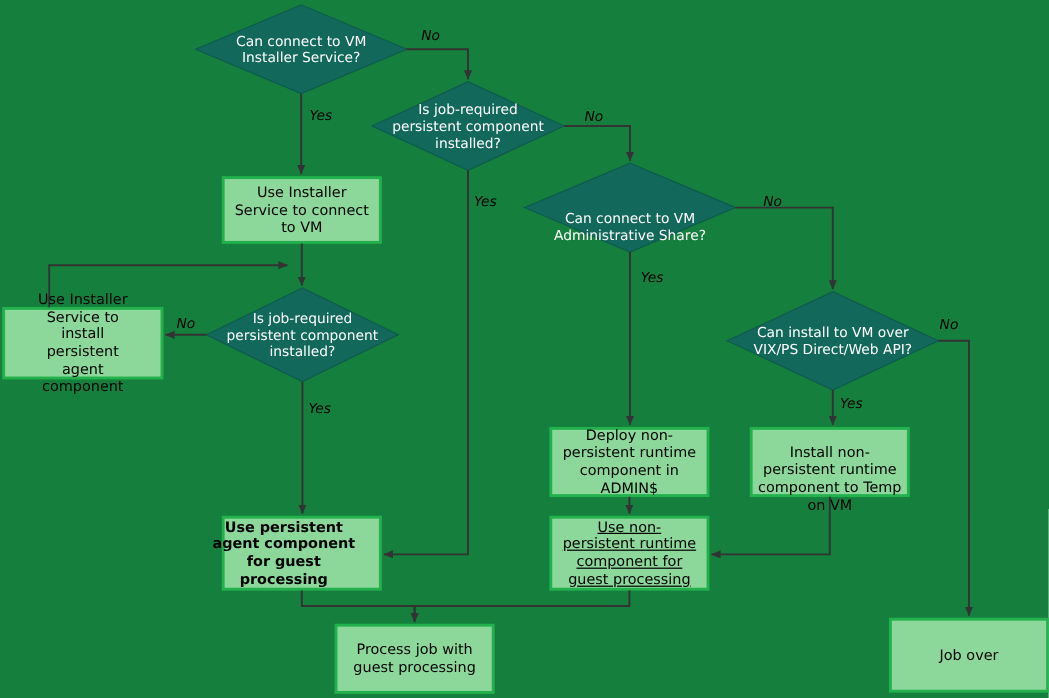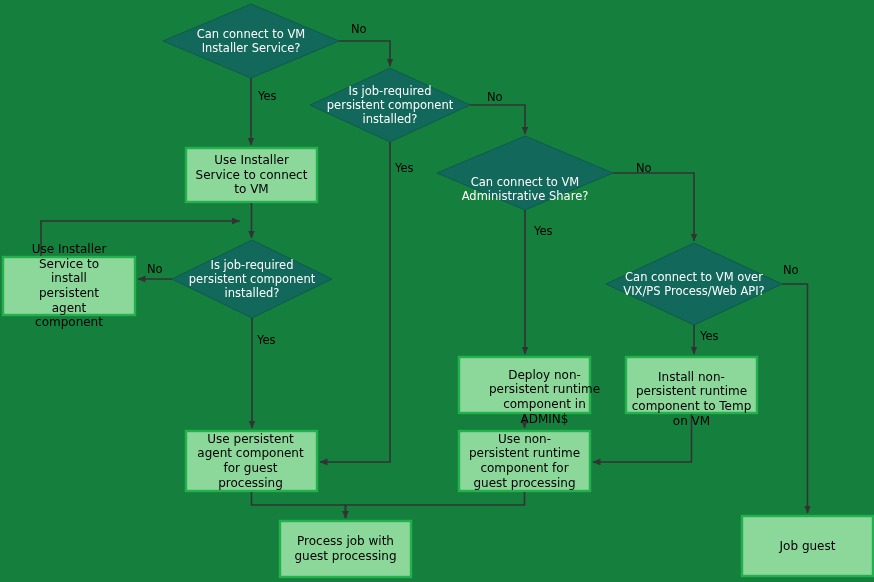--- a/index.html
+++ b/index.html
@@ -37,20 +37,21 @@
   }
   .dec-text {
     color: #ffffff;
     font-size: 11.5px;
   }
   .edge-label {
     position: absolute;
     color: #000000;
     font-size: 11.5px;
     white-space: nowrap;
+    font-style: italic;
   }
 </style>
 </head>
 <body>
 
 <div id="canvas">
 
   <svg class="flow" viewBox="0 0 874 582">
     <defs>
       <marker id="arrow" markerWidth="9" markerHeight="9" refX="7.5" refY="3.4" orient="auto" markerUnits="userSpaceOnUse">
@@ -97,48 +98,48 @@
       <div class="node-text dec-text" style="left: 163px; top: 4px; width: 176px; height: 74px;">
         <span style="padding: 0px 10px;">Can connect to VM Installer Service?</span>
       </div>
       <div class="node-text dec-text" style="left: 310px; top: 68px; width: 160px; height: 74px;">
         <span style="padding: 0px 10px;">Is job-required persistent component installed?</span>
       </div>
       <div class="node-text dec-text" style="left: 437px; top: 152px; width: 176px; height: 74px;">
         <span style="padding: 0px 10px;">Can connect to VM Administrative Share?</span>
       </div>
       <div class="node-text dec-text" style="left: 606px; top: 243px; width: 176px; height: 82px;">
-        <span style="padding: 0px 10px;">Can connect to VM over VIX/PS Process/Web API?</span>
+        <span style="padding: 0px 10px;">Can install to VM over VIX/PS Direct/Web API?</span>
       </div>
       <div class="node-text dec-text" style="left: 172px; top: 240px; width: 160px; height: 78px;">
         <span style="padding: 0px 10px;">Is job-required persistent component installed?</span>
       </div>
       <div class="node-text proc-text" style="left: 185px; top: 147px; width: 133px; height: 56px;">
         <span style="padding: 0px 6px;">Use Installer Service to connect to VM</span>
       </div>
       <div class="node-text proc-text" style="left: 2px; top: 256px; width: 134px; height: 60px;">
         <span style="padding: 0px 24px;">Use Installer Service to install persistent agent component</span>
       </div>
-      <div class="node-text proc-text" style="left: 458px; top: 368px; width: 133px; height: 58px; padding-left: 20px;">
+      <div class="node-text proc-text" style="left: 458px; top: 356px; width: 133px; height: 58px;">
         <span style="padding: 0px 6px;">Deploy non-persistent runtime component in ADMIN$</span>
       </div>
       <div class="node-text proc-text" style="left: 625px; top: 356px; width: 133px; height: 58px;">
         <span style="padding: 0px 6px; margin-top: 28px;">Install non-persistent runtime component to Temp on VM</span>
       </div>
-      <div class="node-text proc-text" style="left: 184px; top: 430px; width: 133px; height: 62px;">
+      <div class="node-text proc-text" style="left: 170px; top: 430px; width: 133px; height: 62px; font-weight: bold;">
         <span style="padding: 0px 6px;">Use persistent agent component for guest processing</span>
       </div>
       <div class="node-text proc-text" style="left: 458px; top: 430px; width: 133px; height: 62px;">
-        <span style="padding: 0px 10px;">Use non-persistent runtime component for guest processing</span>
+        <span style="padding: 0px 10px; text-decoration: underline;">Use non-persistent runtime component for guest processing</span>
       </div>
       <div class="node-text proc-text" style="left: 279px; top: 520px; width: 133px; height: 58px; border-radius: 29px;">
         <span style="padding: 0px 6px;">Process job with guest processing</span>
       </div>
       <div class="node-text proc-text" style="left: 741px; top: 515px; width: 133px; height: 62px;">
-        <span style="padding: 0px 6px;">Job guest</span>
+        <span style="padding: 0px 6px;">Job over</span>
       </div>
     </div>
   <div id="edgelabels-layer">
       <div class="edge-label" style="left: 351px; top: 22px;">No</div>
       <div class="edge-label" style="left: 258px; top: 89px;">Yes</div>
       <div class="edge-label" style="left: 487px; top: 90px;">No</div>
       <div class="edge-label" style="left: 395px; top: 161px;">Yes</div>
       <div class="edge-label" style="left: 636px; top: 161px;">No</div>
       <div class="edge-label" style="left: 534px; top: 224px;">Yes</div>
       <div class="edge-label" style="left: 783px; top: 263px;">No</div>

